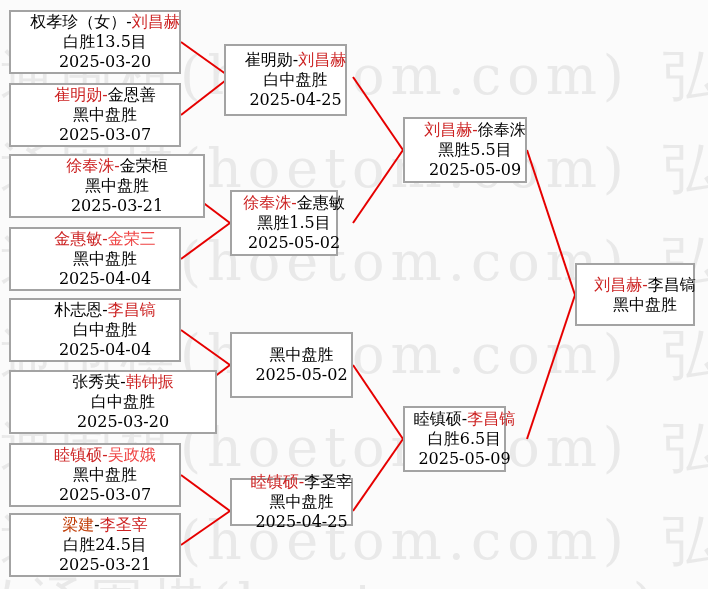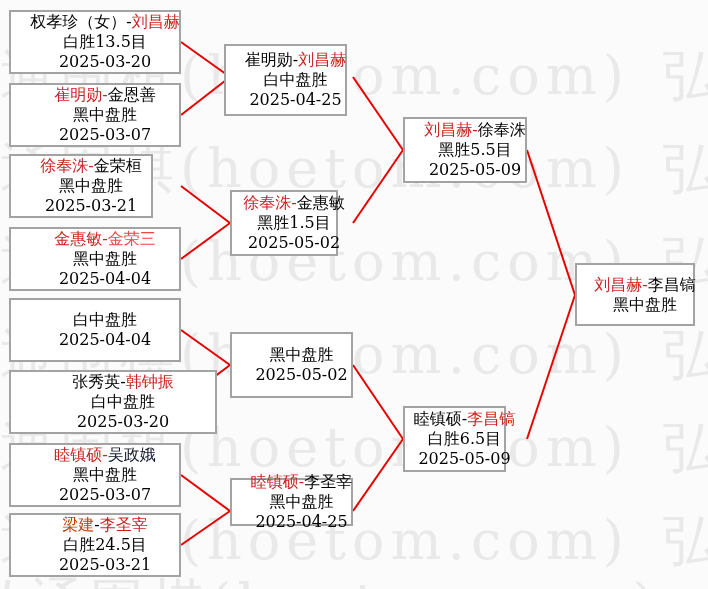--- a/index.html
+++ b/index.html
@@ -58,45 +58,46 @@
     <div class="bl">白胜13.5目</div>
     <div class="bl">2025-03-20</div>
   </div>
 
   <div class="box" style="left:9px;top:83px;width:172px;height:64px">
     <div class="bl"><span style="color: rgb(204, 34, 34);">崔明勋</span><span style="color: rgb(204, 34, 34);">-</span><span style="color: rgb(0, 0, 0); text-align: right;">金恩善</span></div>
     <div class="bl">黑中盘胜</div>
     <div class="bl">2025-03-07</div>
   </div>
 
-  <div class="box" style="left:9px;top:154px;width:144px;height:64px">
+  <div class="box" style="left:9px;top:154px;width:196px;height:64px">
     <div class="bl"><span style="color: rgb(204, 34, 34);">徐奉洙</span><span style="color: rgb(204, 34, 34);">-</span><span style="color: rgb(0, 0, 0);">金荣桓</span></div>
     <div class="bl">黑中盘胜</div>
     <div class="bl">2025-03-21</div>
   </div>
 
   <div class="box" style="left:9px;top:227px;width:172px;height:64px">
     <div class="bl"><span style="color: rgb(204, 34, 34);">金惠敏</span><span style="color: rgb(204, 34, 34);">-</span><span style="color: #ef4444;">金荣三</span></div>
     <div class="bl">黑中盘胜</div>
     <div class="bl">2025-04-04</div>
   </div>
 
   <div class="box" style="left:9px;top:298px;width:172px;height:64px">
+    <div class="bl"><span style="color: rgb(0, 0, 0);">朴志恩</span><span style="color: rgb(0, 0, 0);">-</span><span style="color: rgb(204, 34, 34);">李昌镐</span></div>
     <div class="bl">白中盘胜</div>
     <div class="bl">2025-04-04</div>
   </div>
 
   <div class="box" style="left:9px;top:370px;width:208px;height:64px">
     <div class="bl"><span style="color: rgb(0, 0, 0);">张秀英</span><span style="color: rgb(0, 0, 0);">-</span><span style="color: rgb(204, 34, 34);">韩钟振</span></div>
     <div class="bl">白中盘胜</div>
     <div class="bl">2025-03-20</div>
   </div>
 
   <div class="box" style="left:9px;top:443px;width:172px;height:64px">
-    <div class="bl"><span style="color: rgb(204, 34, 34);">睦镇硕</span><span style="color: rgb(204, 34, 34);">-</span><span style="color: #0f172a;">吴政娥</span></div>
+    <div class="bl"><span style="color: rgb(204, 34, 34);">睦镇硕</span><span style="color: rgb(204, 34, 34);">-</span><span style="color: #ef4444;">吴政娥</span></div>
     <div class="bl">黑中盘胜</div>
     <div class="bl">2025-03-07</div>
   </div>
 
   <div class="box" style="left:9px;top:513px;width:172px;height:64px">
     <div class="bl"><span style="color: #c2410c;">梁建</span><span style="color: rgb(0, 0, 0);">-</span><span style="color: rgb(204, 34, 34);">李圣宰</span></div>
     <div class="bl">白胜24.5目</div>
     <div class="bl">2025-03-21</div>
   </div>
 

